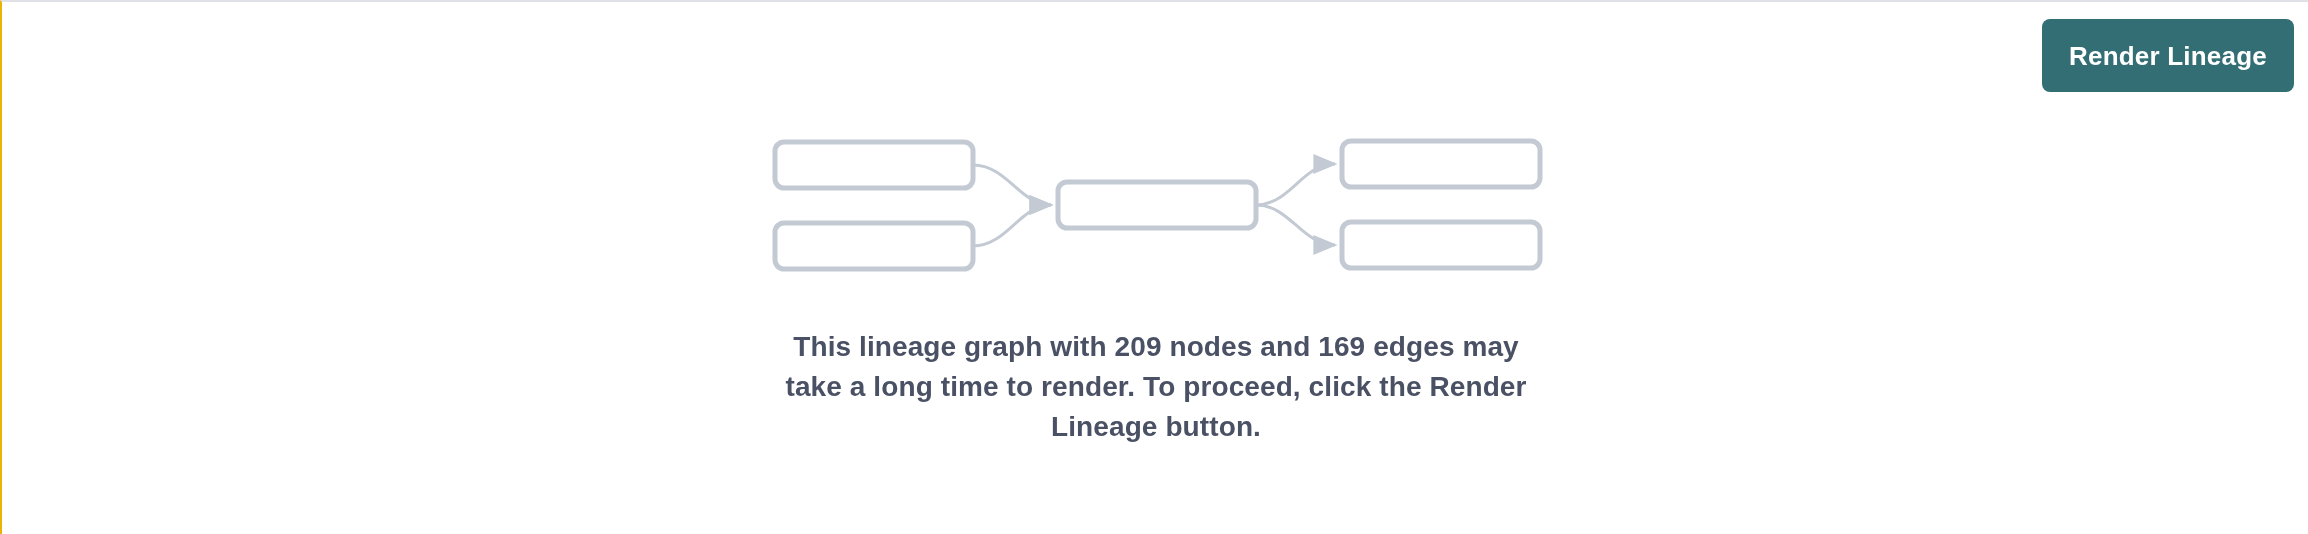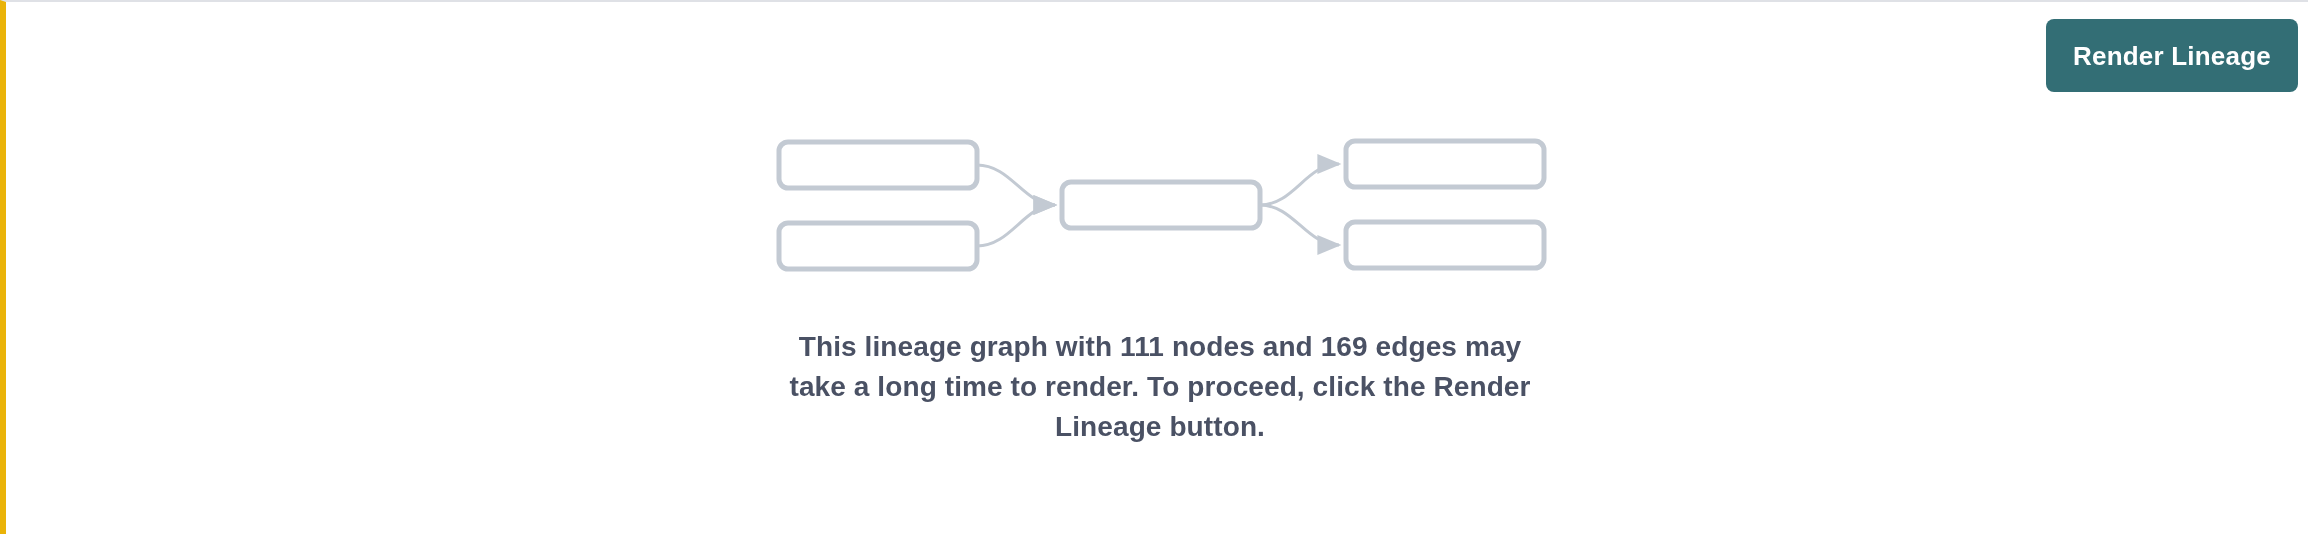--- a/index.html
+++ b/index.html
@@ -12,21 +12,21 @@
     font-family: "Liberation Sans", sans-serif;
     -webkit-font-smoothing: antialiased;
   }
 
   .screen {
     position: relative;
     width: 2308px;
     height: 534px;
     background: #ffffff;
     border-top: 2px solid #dfe1e6;
-    border-left: 6px solid #eab308;
+    border-left: 2px solid #eab308;
     box-sizing: border-box;
     overflow: hidden;
   }
 
   
   .render-btn {
     position: absolute;
     top: 17px;
     left: 2040px;
     width: 252px;
@@ -118,16 +118,16 @@
 
       <rect class="ph-node" x="773" y="10" width="198" height="46" rx="9" ry="9"></rect>
       <rect class="ph-node" x="773" y="91" width="198" height="46" rx="9" ry="9"></rect>
       <rect class="ph-node" x="1056" y="50" width="198" height="46" rx="9" ry="9"></rect>
       <rect class="ph-node" x="1340" y="9" width="198" height="46" rx="9" ry="9"></rect>
       <rect class="ph-node" x="1340" y="90" width="198" height="46" rx="9" ry="9"></rect>
     </svg>
   </div>
 
   <div class="warning">
-    <span class="warning-inner">This lineage graph with 111 nodes and 169 edges may take a long time to render. To proceed, click the Render Lineage button.</span>
+    <span class="warning-inner">This lineage graph with 209 nodes and 169 edges may take a long time to render. To proceed, click the Render Lineage button.</span>
   </div>
 
 </div>
 
 </body></html>

